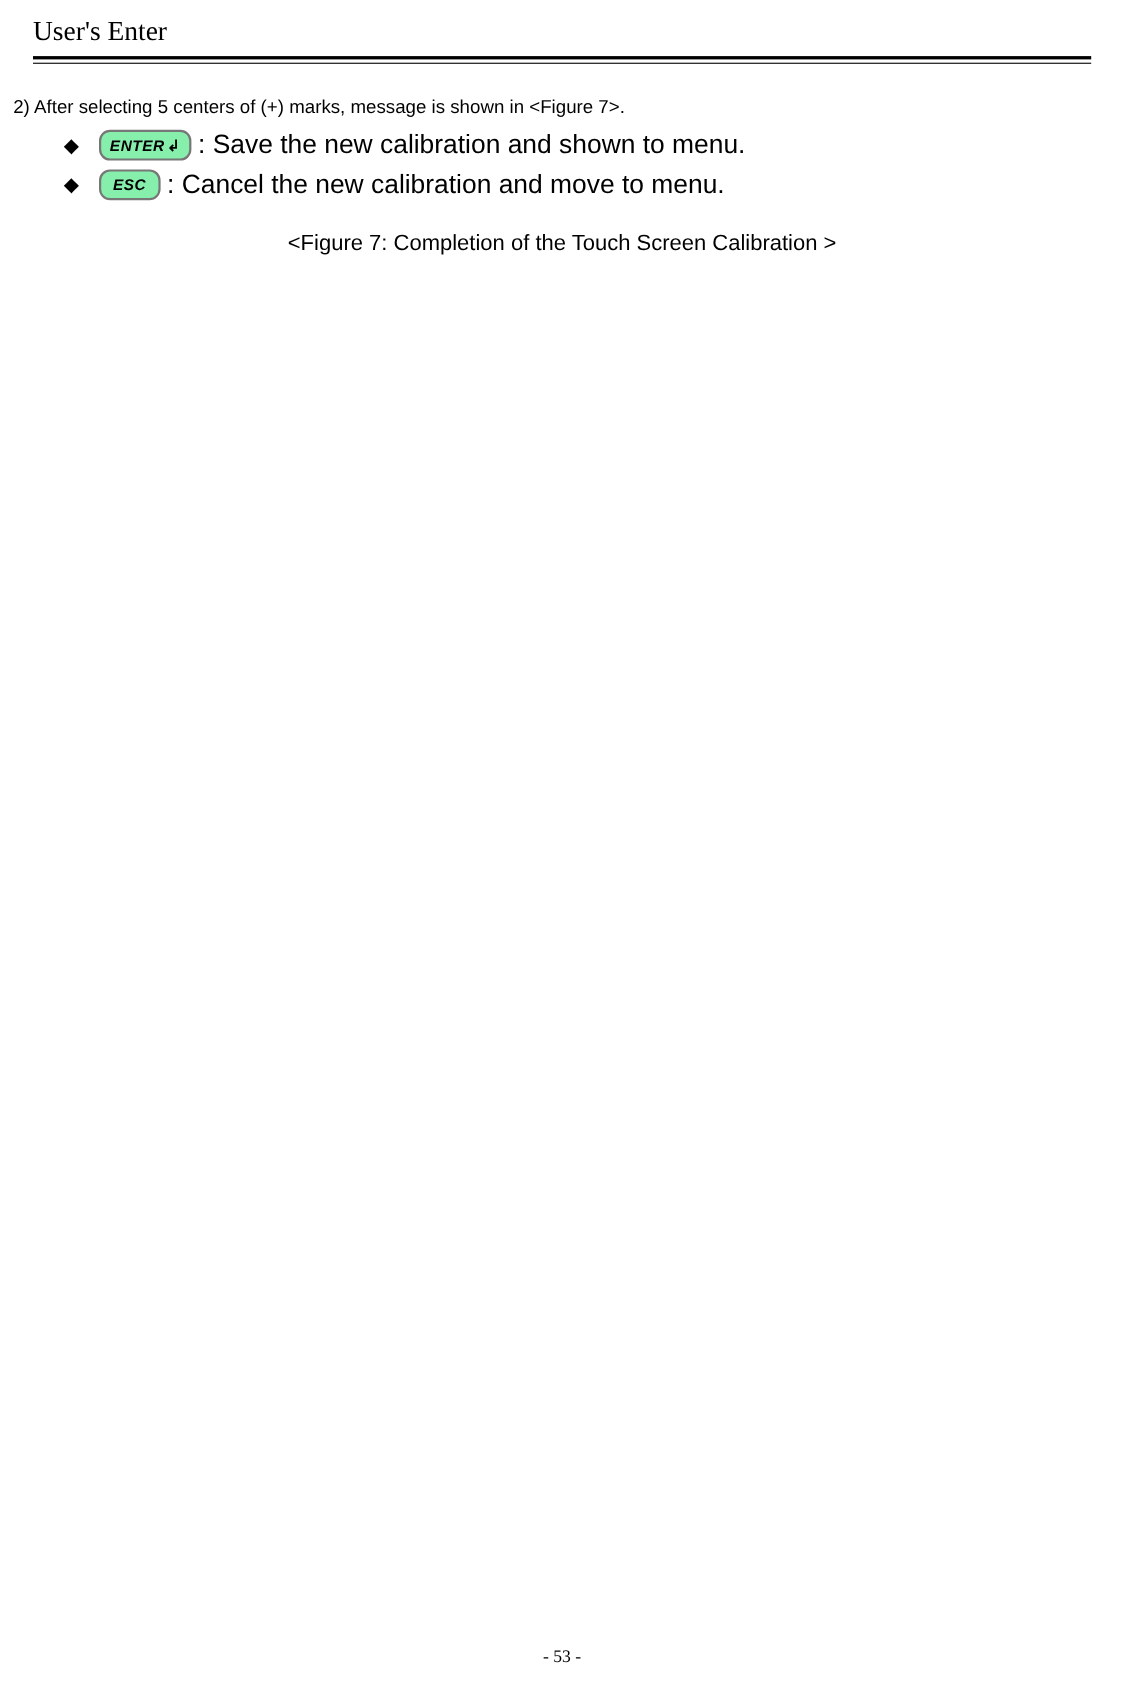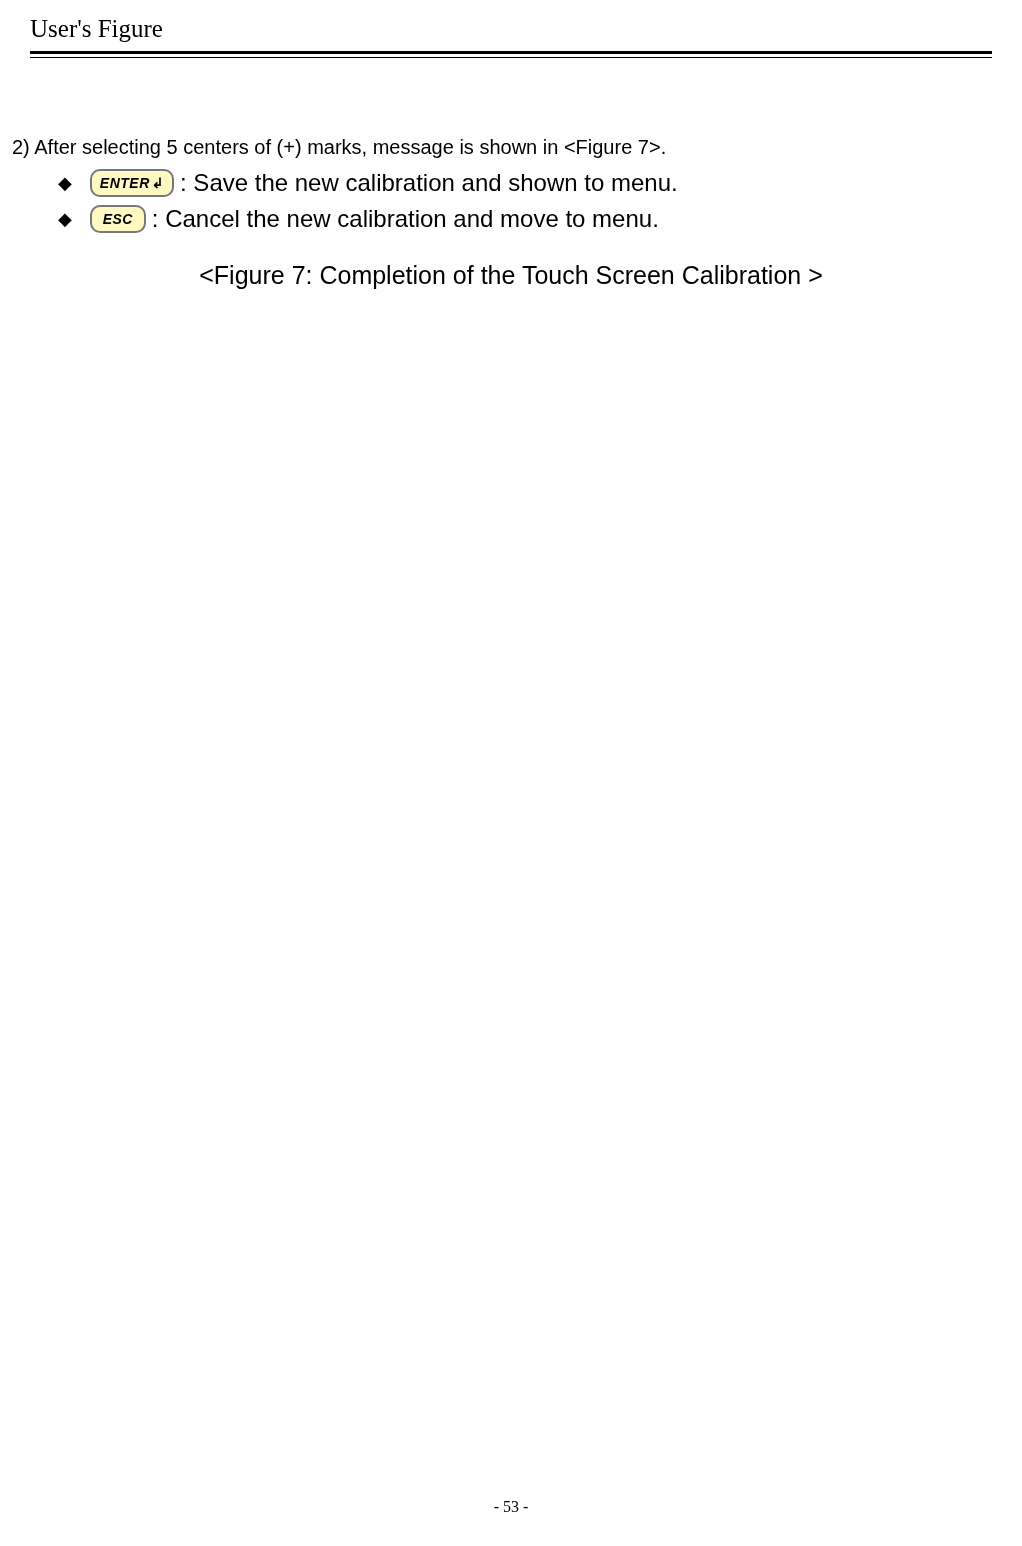--- a/index.html
+++ b/index.html
@@ -27,24 +27,23 @@
     }
     .header-rule-thin {
       border: none;
       border-top: 1px solid black;
       margin: 3px 30px 0 30px;
     }
     .content {
       padding: 30px 10px 0 10px;
     }
     .step-line {
-      font-size: 20px;
+      font-size: 17px;
       margin-bottom: 10px;
       padding-left: 2px;
-      margin-top: 48px;
     }
     .bullet-list {
       margin-left: 48px;
     }
     .bullet-item {
       display: flex;
       align-items: center;
       font-size: 24px;
       margin-bottom: 8px;
     }
@@ -52,21 +51,21 @@
       margin-right: 18px;
       font-size: 18px;
     }
     .key-button {
       display: inline-flex;
       align-items: center;
       justify-content: center;
       border: 2px solid #777;
       border-radius: 10px;
       padding: 2px 8px;
-      background: #fef9c3;
+      background: #86efac;
       font-family: Arial, sans-serif;
       font-weight: bold;
       font-style: italic;
       font-size: 14px;
       letter-spacing: 0.5px;
       margin-right: 6px;
       min-width: 56px;
       height: 28px;
     }
     .key-text {
@@ -90,39 +89,39 @@
     .figure-text {
       text-align: center;
       font-family: "Arial", sans-serif;
       font-size: 17px;
       color: #333;
       line-height: 1.5;
       letter-spacing: 0.2px;
     }
     .figure-caption {
       text-align: center;
-      font-size: 25px;
+      font-size: 20px;
       margin-top: 10px;
       padding: 0 10px;
     }
     .page-number {
       position: absolute;
       bottom: 30px;
       left: 0;
       right: 0;
       text-align: center;
       font-family: "Times New Roman", serif;
       font-size: 16px;
     }
   </style>
 </head>
 <body>
 
 <div class="header">
-  <span>User's Figure</span>
+  <span>User's Enter</span>
 </div>
 <hr class="header-rule-thick">
 <hr class="header-rule-thin">
 
 <div class="content">
   <div class="step-line">
     <span>2)</span>
     <span>After selecting 5 centers of (+) marks, message is shown in &lt;Figure 7&gt;.</span>
   </div>
 

